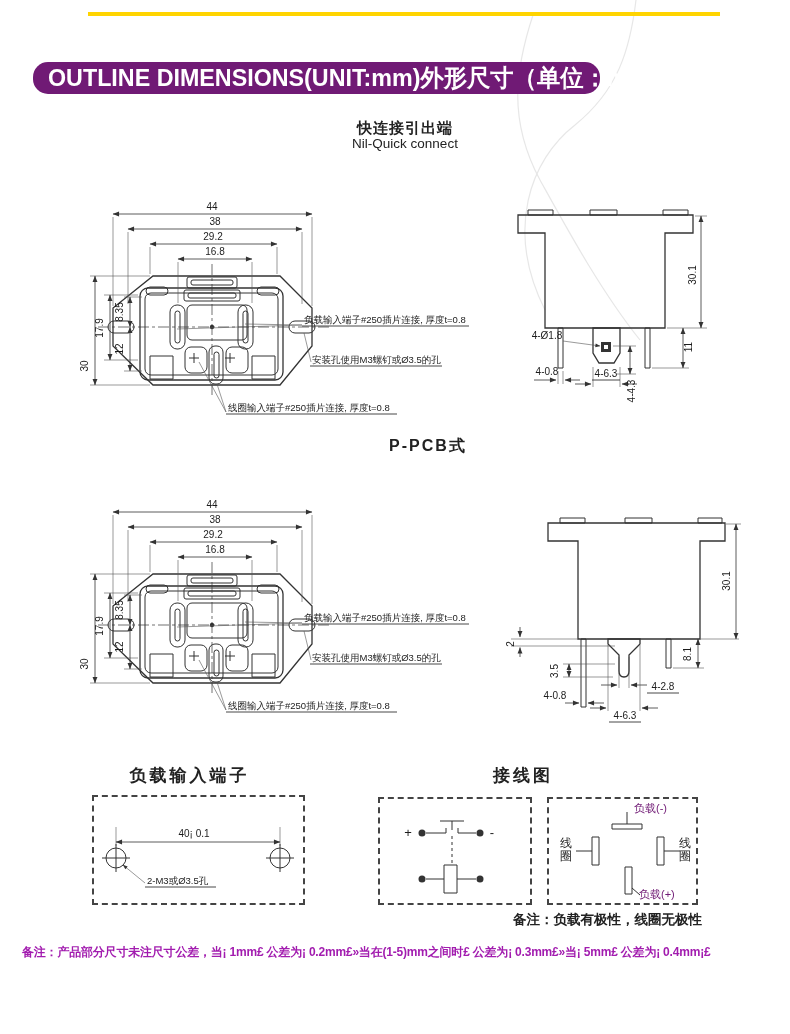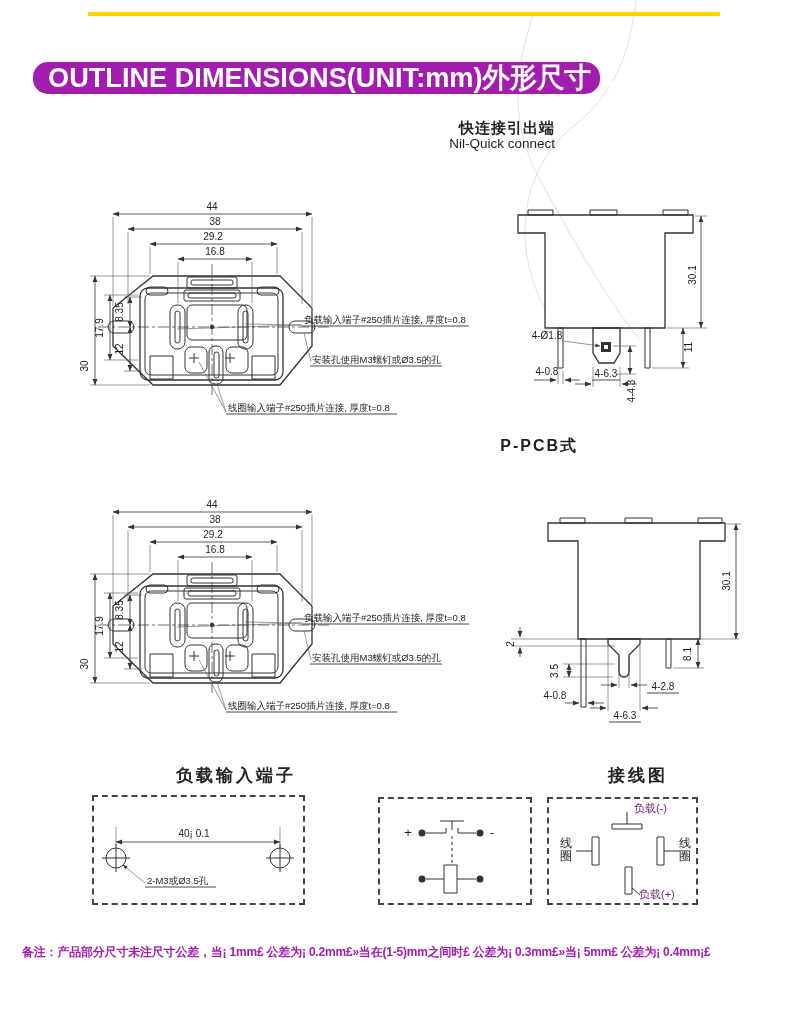--- a/index.html
+++ b/index.html
@@ -14,24 +14,24 @@
   .cl{stroke-width:.7;stroke-dasharray:11 3 3 3}
   .dsh{stroke-dasharray:3 3}
   .wm{stroke:#e7e7e7;stroke-width:1.2}
   .arrow{fill:#333;stroke:none}
   .fill{fill:#333;stroke:none}
   .fillw{fill:#fff;stroke:none}
   svg text{fill:#1c1c1c;stroke:none;font-family:"Liberation Sans",sans-serif}
   .dim{font-size:10px}
   .callout{font-size:9.5px}
   .yline{left:88px;top:12px;width:632px;height:4px;background:#ffd400}
-  .banner{left:33px;top:62px;width:567px;height:32px;background:#a21caf;border-radius:15px;
-          color:#fff;font-size:28px;font-weight:bold;line-height:32px;padding-left:15px;box-sizing:border-box;white-space:nowrap}
+  .banner{left:33px;top:62px;width:567px;height:32px;background:#701a75;border-radius:15px;
+          color:#fff;font-size:24px;font-weight:bold;line-height:32px;padding-left:15px;box-sizing:border-box;white-space:nowrap}
   .banner span{display:inline-block;transform:scaleX(.97);transform-origin:left center}
-  .ctr{text-align:right}
+  .ctr{text-align:center}
   .t-zh{font-size:15px;font-weight:bold;letter-spacing:1px}
   .t-en{font-size:13.5px;font-weight:normal}
   .pcb-zh{font-size:16px;font-weight:bold;letter-spacing:2px}
   .pcb-en{font-size:14px;font-weight:bold;letter-spacing:1px}
   .sect{font-size:17px;font-weight:bold;letter-spacing:3px}
   .dbox{border:2px dashed #444;box-sizing:border-box}
   .wlabel{position:absolute;font-size:11px;color:#701a75;white-space:nowrap}
   .wvert{position:absolute;font-size:12px;color:#222;width:14px;line-height:13px;word-break:break-all}
   .wnote{font-size:13.5px;font-weight:bold;white-space:nowrap}
   .footnote{font-size:12px;font-weight:bold;color:#a21caf;white-space:nowrap;letter-spacing:-.2px}
@@ -368,16 +368,17 @@
       <line x1="115" y1="52" x2="131" y2="52"></line>
       <rect x="76" y="68" width="7" height="27"></rect>
       <line x1="83" y1="89" x2="91" y2="96"></line>
     </svg>
     <div class="wlabel" style="left:85px;top:2px">负载(-)</div>
     <div class="wvert" style="left:11px;top:38px">线圈</div>
     <div class="wvert" style="left:130px;top:38px">线圈</div>
     <div class="wlabel" style="left:90px;top:88px">负载(+)</div>
   </div>
 
+  <div class="abs wnote" style="left:513px;top:911px">备注：负载有极性，线圈无极性</div>
 
   <div class="abs footnote" style="left:22px;top:944px;width:760px">备注：产品部分尺寸未注尺寸公差，当¡ 1mm£ 公差为¡ 0.2mm£»当在(1-5)mm之间时£ 公差为¡ 0.3mm£»当¡ 5mm£ 公差为¡ 0.4mm¡£</div>
 
 </div>
 
 </body></html>

